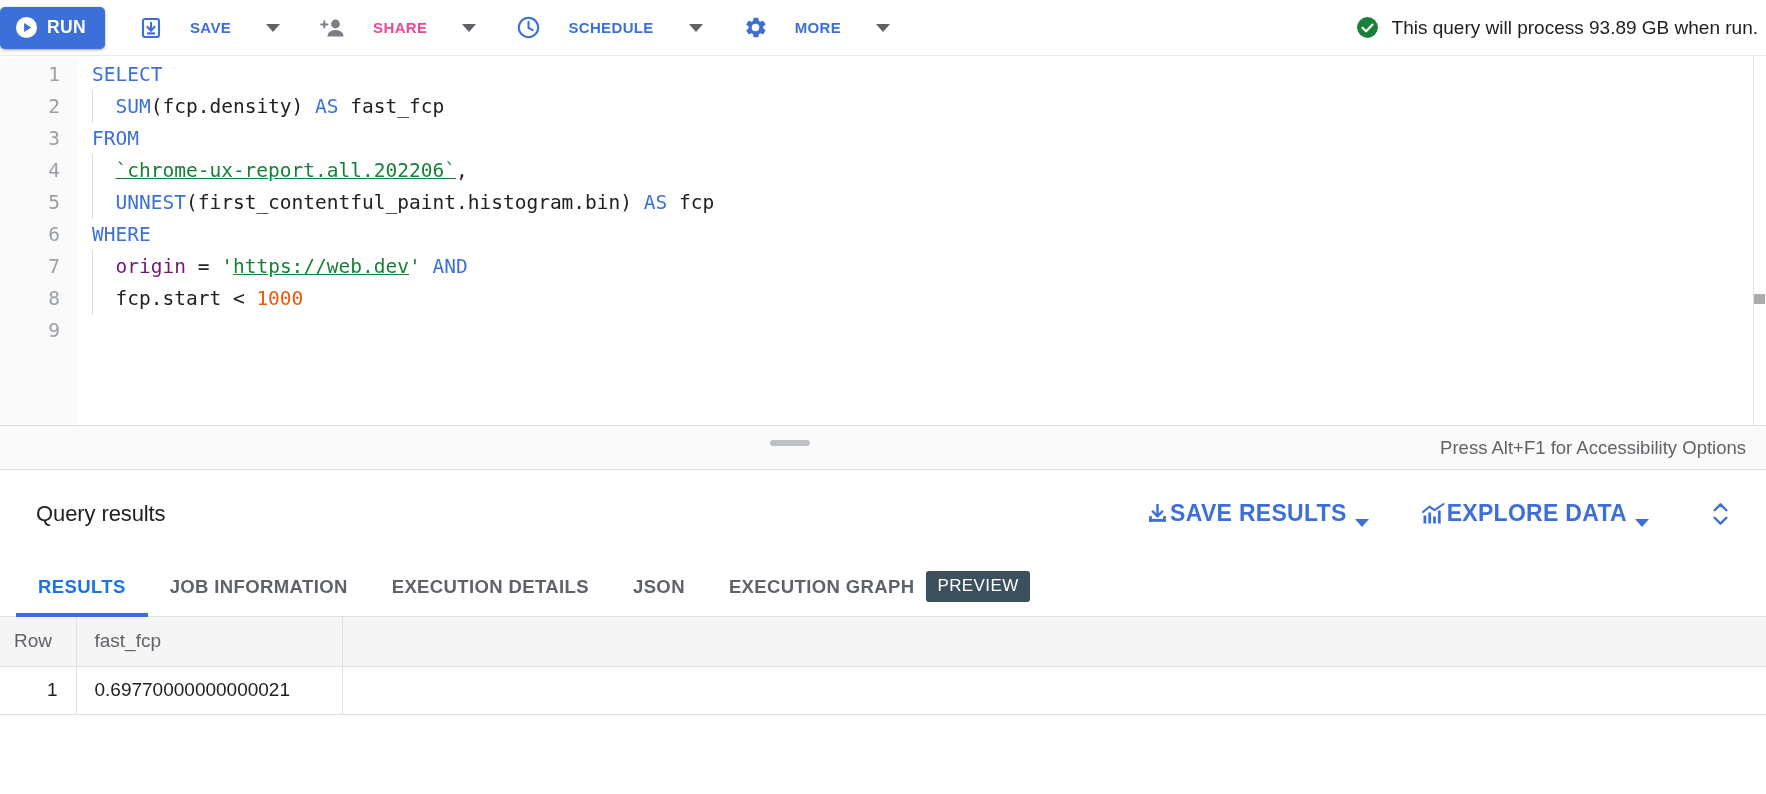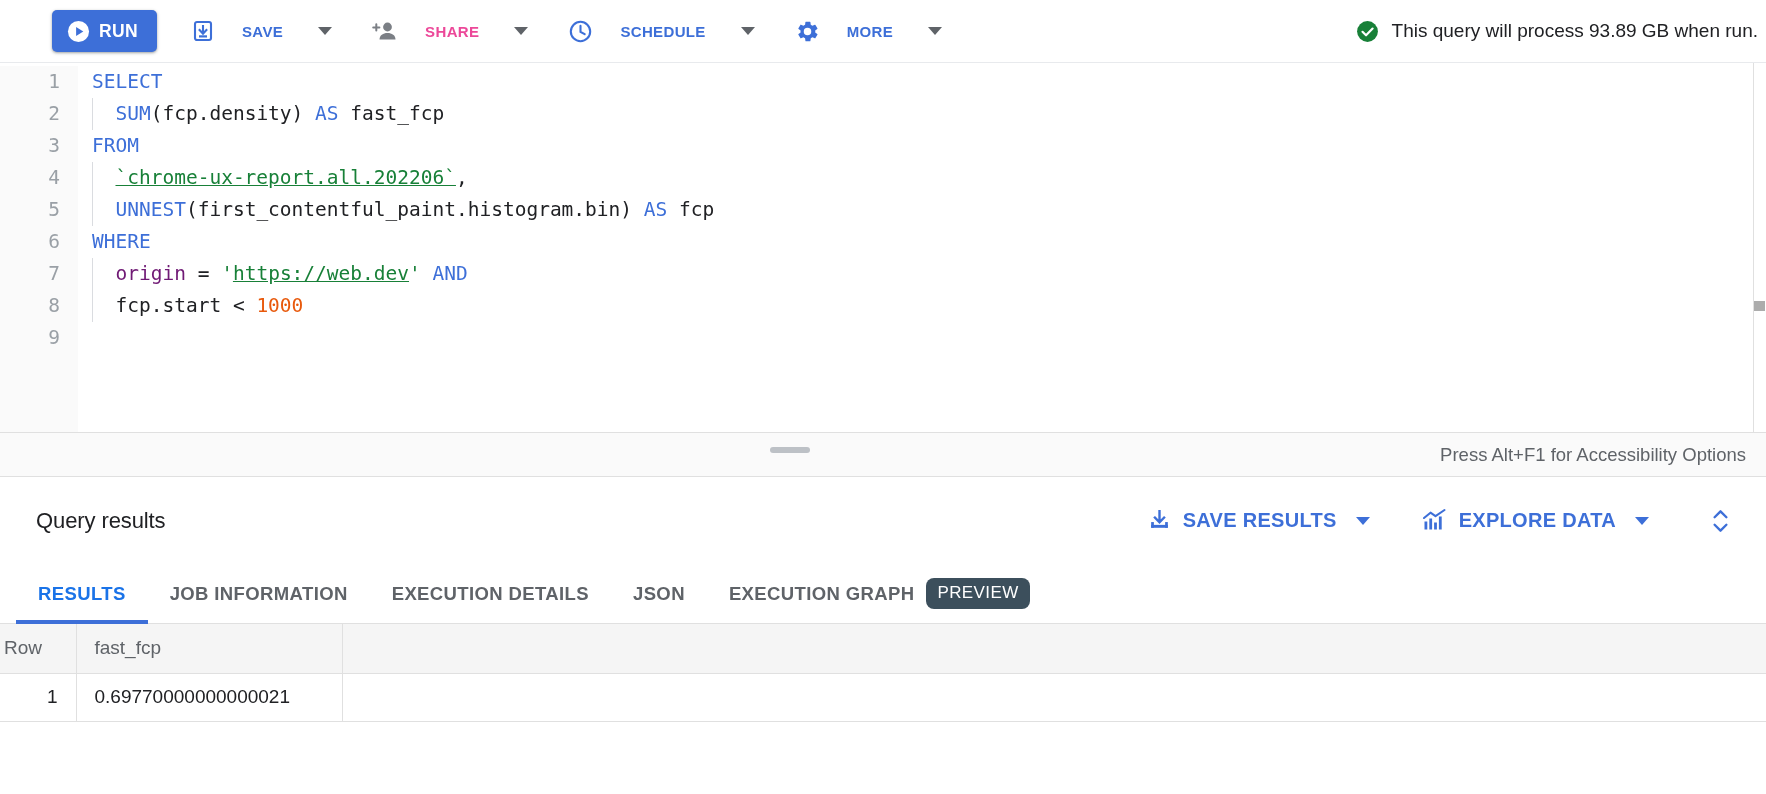--- a/index.html
+++ b/index.html
@@ -8,25 +8,24 @@
     height: 794px;
     overflow: hidden;
     background: #ffffff;
     font-family: "Liberation Sans", sans-serif;
     -webkit-font-smoothing: antialiased;
   }
 
   
   .toolbar {
     position: relative;
-    height: 63px;
-    background: #ffffff;
-    display: flex;
-    align-items: center;
-    padding-left: 52px;
+    height: 56px;
+    background: #ffffff;
+    display: flex;
+    align-items: center;
     border-bottom: 1px solid #e8eaed;
   }
   .run-btn {
     display: flex;
     align-items: center;
     gap: 9px;
     background: #3d6fd8;
     color: #ffffff;
     border-radius: 5px;
     height: 42px;
@@ -189,23 +188,23 @@
     letter-spacing: -.1px;
   }
   .results-actions {
     position: absolute;
     right: 22px;
     display: flex;
     align-items: center;
   }
   .ra-item {
     display: flex;
-    align-items: center;
-    gap: 11px;
-    font-size: 20px;
+    align-items: flex-end;
+    gap: 0;
+    font-size: 23px;
     font-weight: 600;
     letter-spacing: .3px;
     color: #3d6fd8;
     cursor: pointer;
     user-select: none;
     padding: 8px 6px;
     margin-left: 40px;
     white-space: nowrap;
   }
   .ra-item .caret { border-top-color: #3d6fd8; }
@@ -248,21 +247,21 @@
     left: 0; right: 0; bottom: -1px;
     height: 4px;
     background: #3d6fd8;
   }
   .preview-badge {
     background: #3c4f5c;
     color: #ffffff;
     font-size: 17px;
     font-weight: 500;
     letter-spacing: .4px;
-    border-radius: 8px;
+    border-radius: 3px;
     padding: 5px 11px 6px;
   }
 
   
   .result-table {
     width: 100%;
     border-collapse: collapse;
     font-size: 19px;
     table-layout: fixed;
   }
@@ -272,21 +271,21 @@
     font-weight: 400;
     text-align: left;
     height: 49px;
     padding: 0 18px;
     border-bottom: 1px solid #e0e0e0;
     border-right: 1px solid #e0e0e0;
   }
   .result-table th.col-row {
     width: 76px;
     text-align: left;
-    padding-left: 4px;
+    padding-left: 14px;
   }
   .result-table th.col-fast { width: 266px; }
   .result-table th.col-blank { border-right: none; }
   .result-table td {
     height: 48px;
     padding: 0 18px;
     color: #202124;
     border-bottom: 1px solid #e0e0e0;
     border-right: 1px solid #e0e0e0;
     background: #ffffff;

